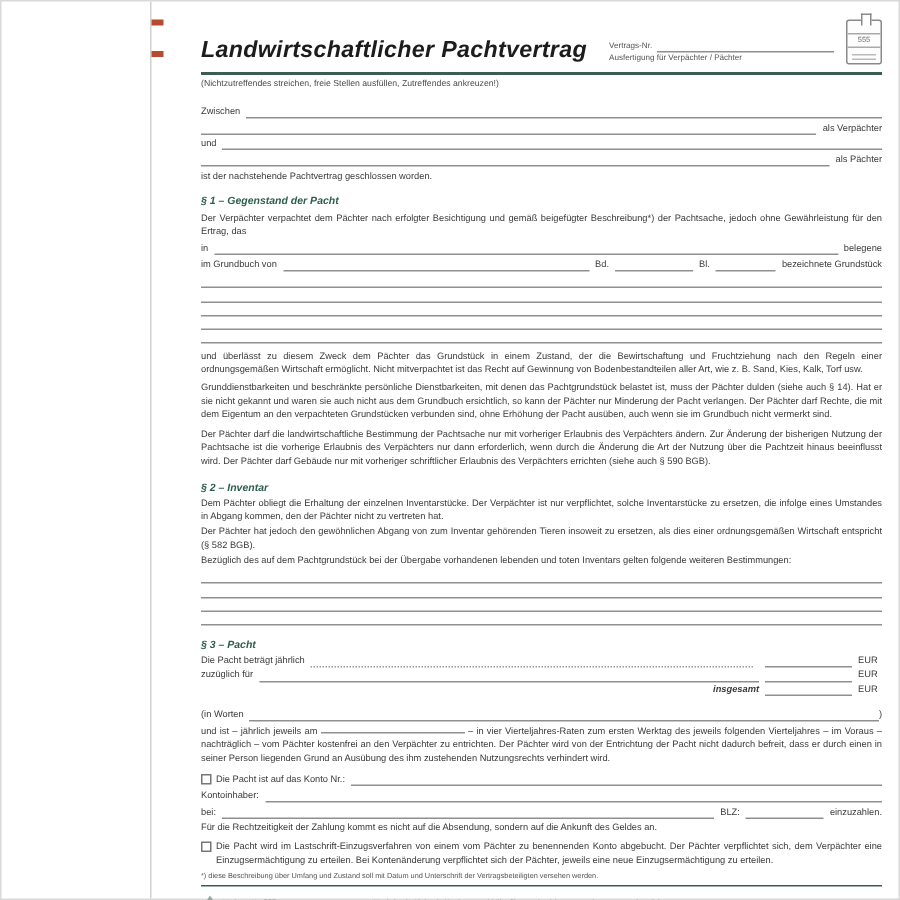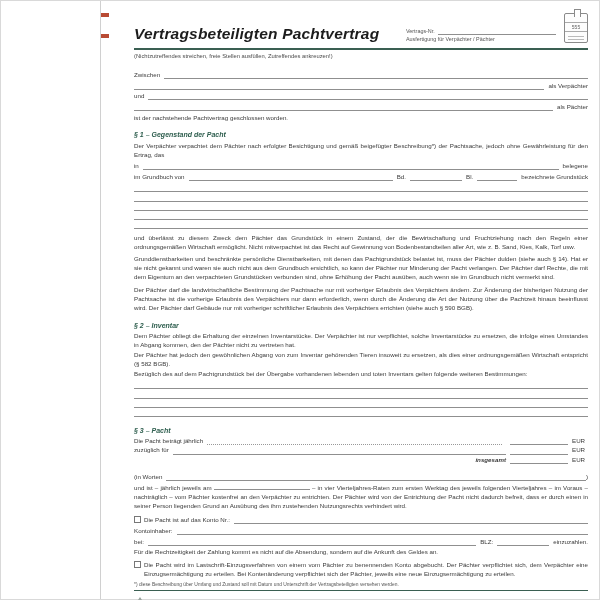--- a/index.html
+++ b/index.html
@@ -68,21 +68,21 @@
 <body>
 
 <div class="page">
   <div class="sheet-edge"></div>
   <div class="reg-mark m1"></div>
   <div class="reg-mark m2"></div>
 
   <div class="content">
 
     <div class="header">
-      <div class="title">Vertragsbeteiligten Pachtvertrag</div>
+      <div class="title">Landwirtschaftlicher Pachtvertrag</div>
       <div class="vertrag-block">
         <div class="vertrag-row">
           <span class="lbl">Vertrags-Nr.</span>
           <span class="blank"></span>
         </div>
         <div>Ausfertigung für Verpächter / Pächter</div>
       </div>
       <div class="form-icon">
         <span class="clip"></span>
         <span class="num">555</span>

